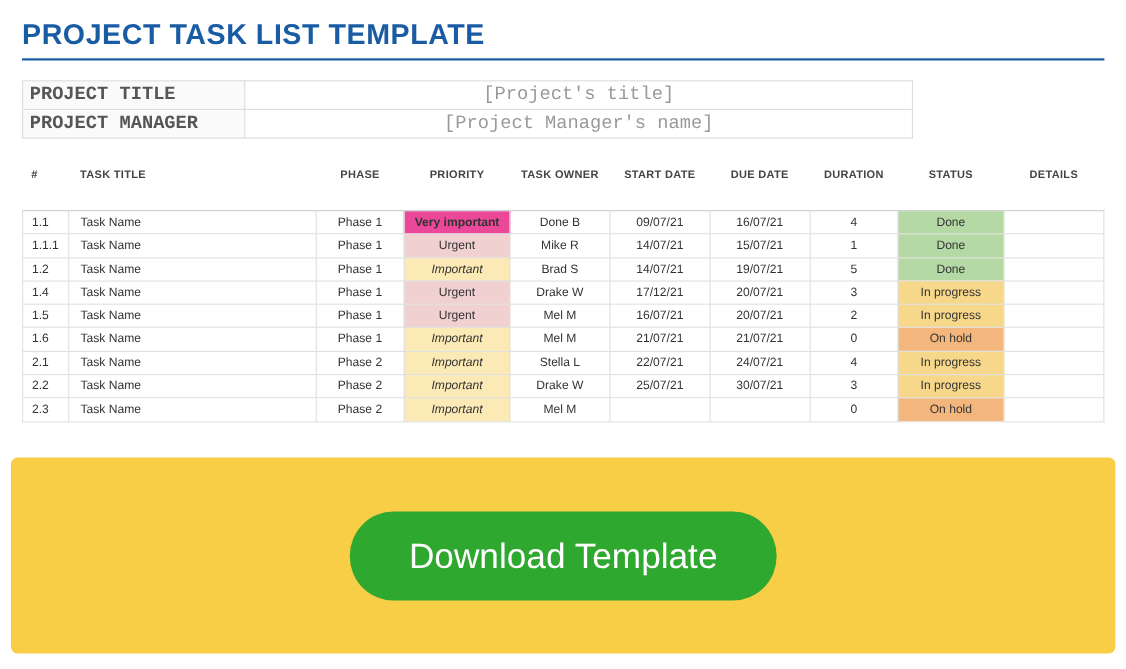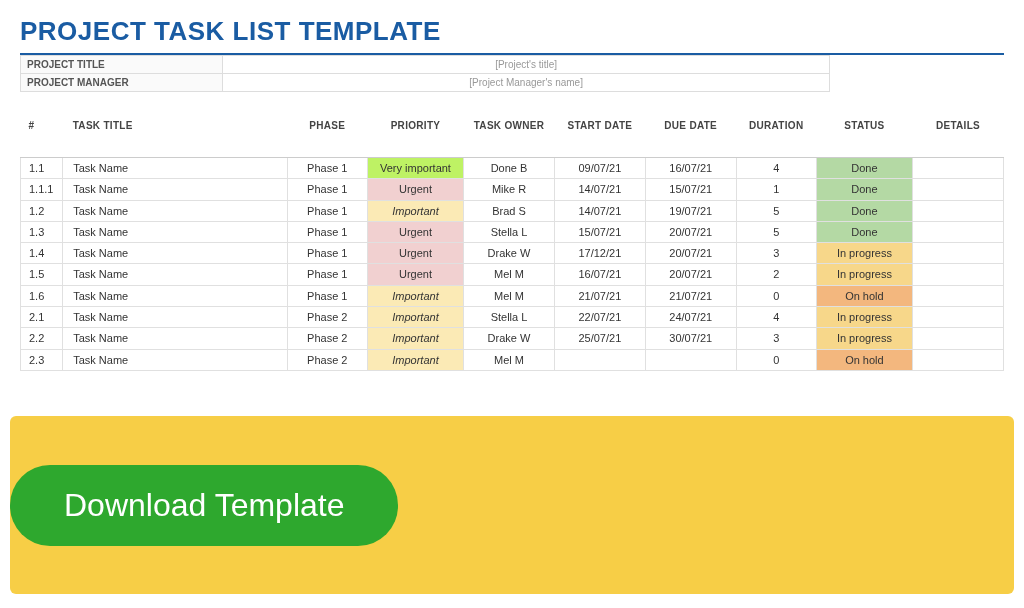--- a/index.html
+++ b/index.html
@@ -1,42 +1,42 @@
 <!DOCTYPE html>
 <html><head>
   <meta charset="utf-8">
   <style>
     * { margin: 0; padding: 0; box-sizing: border-box; }
     body { font-family: Arial, sans-serif; background: #fff; width: 1024px; height: 608px; overflow: hidden; position: relative; }
     .container { padding: 16px 20px 0 20px; }
-    .page-title { color: #1a5ca3; font-size: 26px; font-weight: bold; letter-spacing: 0.5px; padding-bottom: 6px; border-bottom: 2px solid #1a5ca3; }
+    .page-title { color: #1a5ca3; font-size: 26px; font-weight: bold; letter-spacing: 0.5px; padding-bottom: 6px; border-bottom: 2px solid #1a5ca3; margin-bottom: 18px; }
     .meta-table { width: 810px; border-collapse: collapse; margin-bottom: 18px; }
-    .meta-table td { border: 1px solid #ddd; padding: 3px 6px; font-size: 10px; }
+    .meta-table td { border: 1px solid #ddd; padding: 3px 6px; font-size: 17px; font-family: Liberation Mono, monospace; }
     .meta-label { font-weight: bold; color: #555; width: 25%; background: #fafafa; }
     .meta-value { color: #999; text-align: center; }
     .task-table { width: 100%; border-collapse: collapse; font-size: 11px; }
     .task-table thead th { text-align: center; font-weight: bold; color: #444; padding: 10px 4px 26px 4px; font-size: 10px; letter-spacing: 0.3px; border-bottom: 1px solid #ccc; }
     .task-table tbody td { border: 1px solid #e0e0e0; padding: 3px 6px; text-align: center; color: #333; line-height: 1.3; }
     .col-id { width: 36px; text-align: left !important; padding-left: 8px !important; }
     .col-title { width: 210px; text-align: left !important; padding-left: 10px !important; }
     .col-phase { width: 75px; }
     .col-priority { width: 90px; }
     .col-owner { width: 85px; }
     .col-start { width: 85px; }
     .col-due { width: 85px; }
     .col-duration { width: 75px; }
     .col-status { width: 90px; }
     .col-details { width: 85px; }
-    .prio-VeryImportant { background: #bef264; }
+    .prio-VeryImportant { background: #ec4899; font-weight: bold; }
     .prio-Urgent { background: #f1d0d0; margin-left: 23px; }
     .prio-Important { background: #fbeab5; font-style: italic; }
     .status-Done { background: #b4d9a4; }
     .status-InProgress { background: #f7d78a; }
     .status-OnHold { background: #f3b77e; }
-    .banner { position: absolute; left: 10px; right: 10px; bottom: 14px; height: 178px; background: #f7ce46; border-radius: 6px; display: flex; align-items: center; }
+    .banner { position: absolute; left: 10px; right: 10px; bottom: 14px; height: 178px; background: #f7ce46; border-radius: 6px; display: flex; align-items: center; justify-content: center; }
     .download-btn { background: #2ea82e; color: #fff; border: none; border-radius: 40px; padding: 22px 54px; font-size: 32px; font-weight: 500; cursor: pointer; font-family: inherit; }
   </style>
 </head>
 <body>
 
 <div class="container">
   <h1 class="page-title">PROJECT TASK LIST TEMPLATE</h1>
 
   <table class="meta-table">
     <tbody>
@@ -92,32 +92,20 @@
           <td class="col-details"></td>
         </tr>
         <tr>
           <td class="col-id">1.2</td>
           <td class="col-title">Task Name</td>
           <td class="col-phase">Phase 1</td>
           <td class="col-priority prio-Important">Important</td>
           <td class="col-owner">Brad S</td>
           <td class="col-start">14/07/21</td>
           <td class="col-due">19/07/21</td>
-          <td class="col-duration">5</td>
-          <td class="col-status status-Done">Done</td>
-          <td class="col-details"></td>
-        </tr>
-        <tr>
-          <td class="col-id">1.3</td>
-          <td class="col-title">Task Name</td>
-          <td class="col-phase">Phase 1</td>
-          <td class="col-priority prio-Urgent">Urgent</td>
-          <td class="col-owner">Stella L</td>
-          <td class="col-start">15/07/21</td>
-          <td class="col-due">20/07/21</td>
           <td class="col-duration">5</td>
           <td class="col-status status-Done">Done</td>
           <td class="col-details"></td>
         </tr>
         <tr>
           <td class="col-id">1.4</td>
           <td class="col-title">Task Name</td>
           <td class="col-phase">Phase 1</td>
           <td class="col-priority prio-Urgent">Urgent</td>
           <td class="col-owner">Drake W</td>

